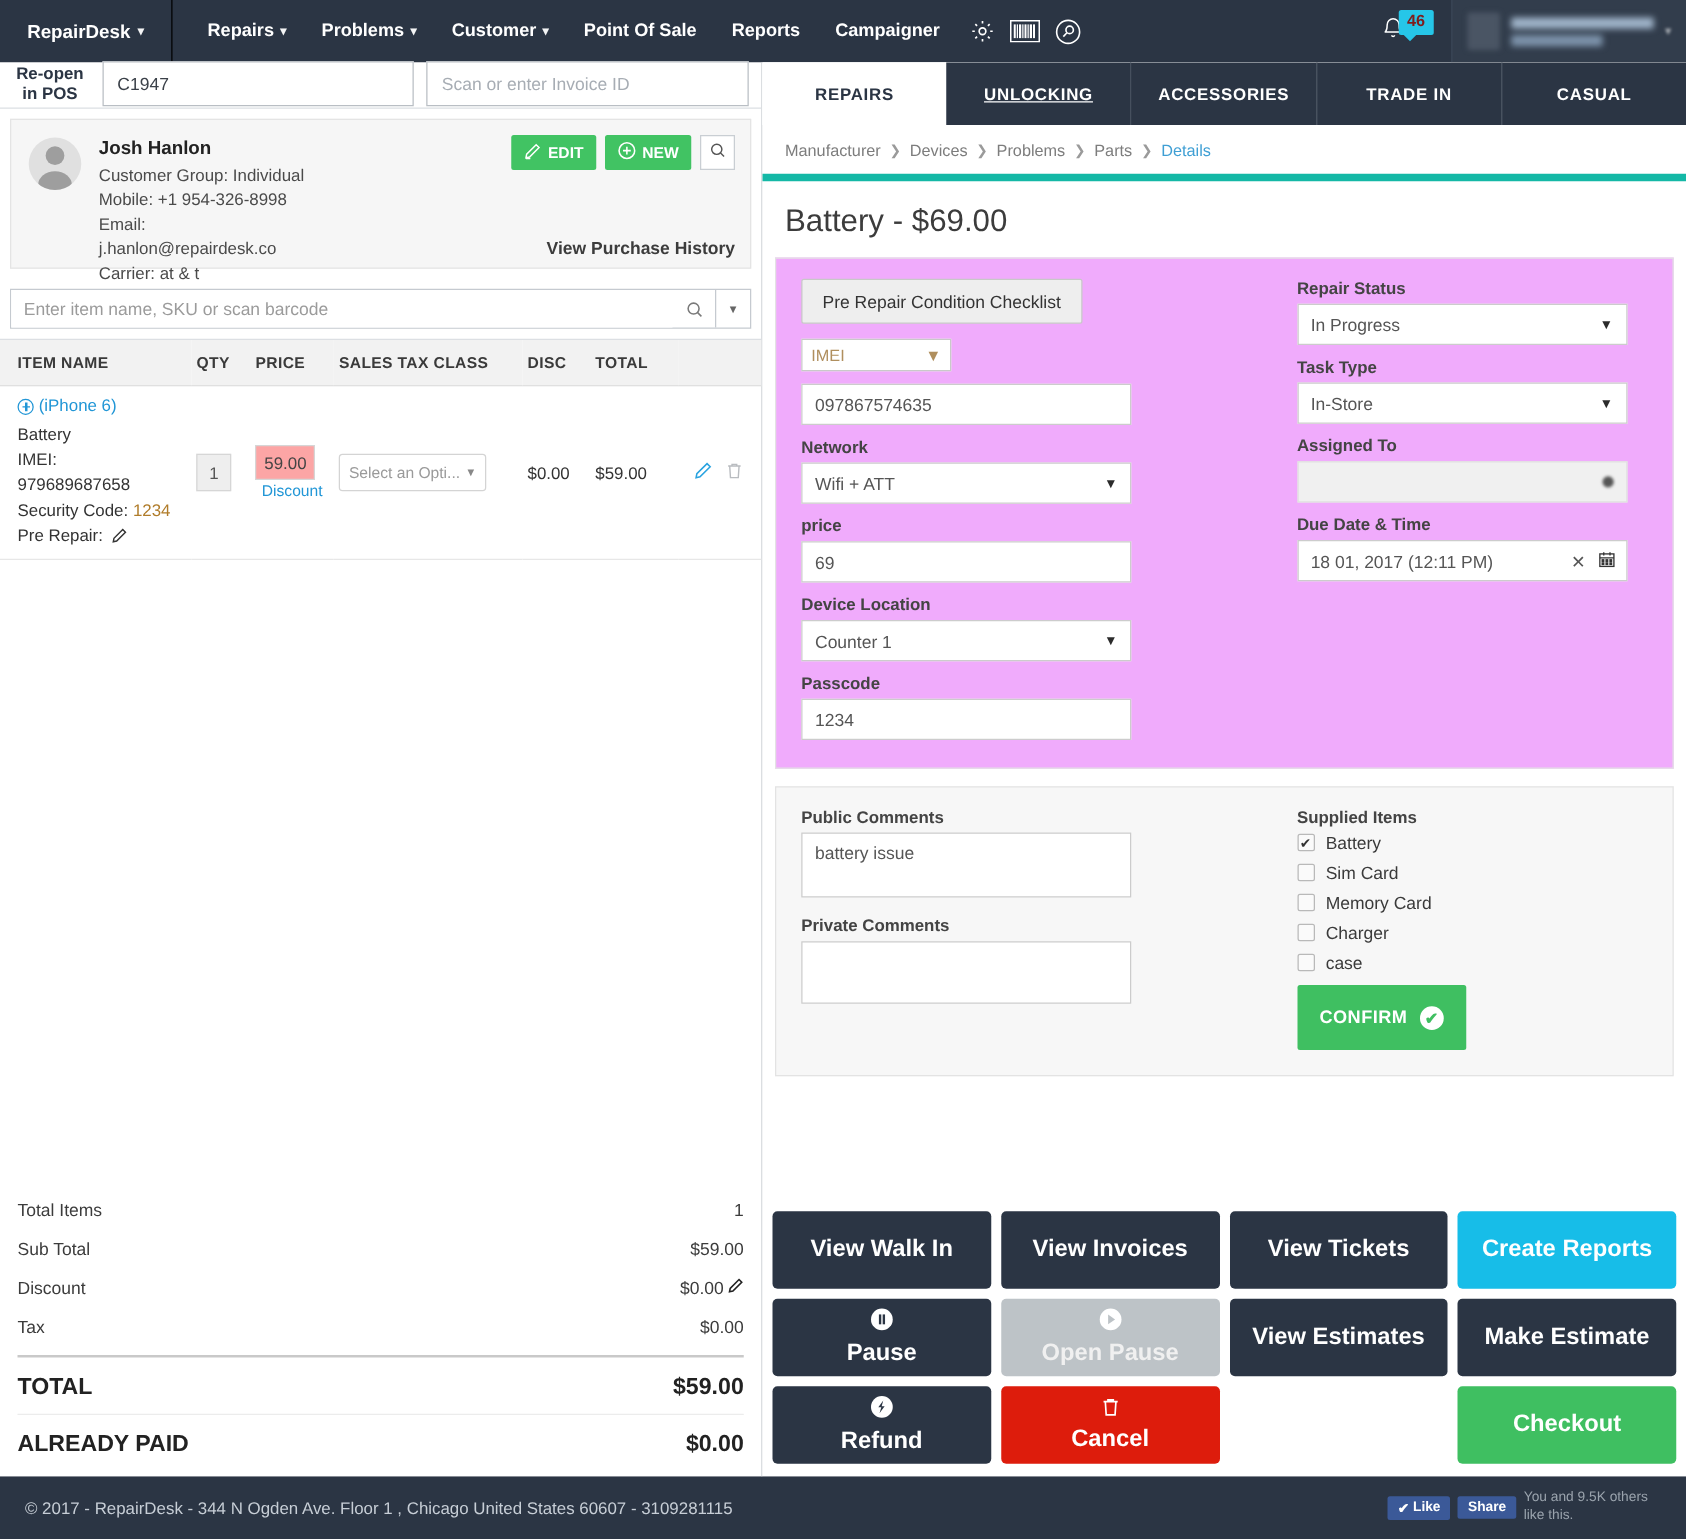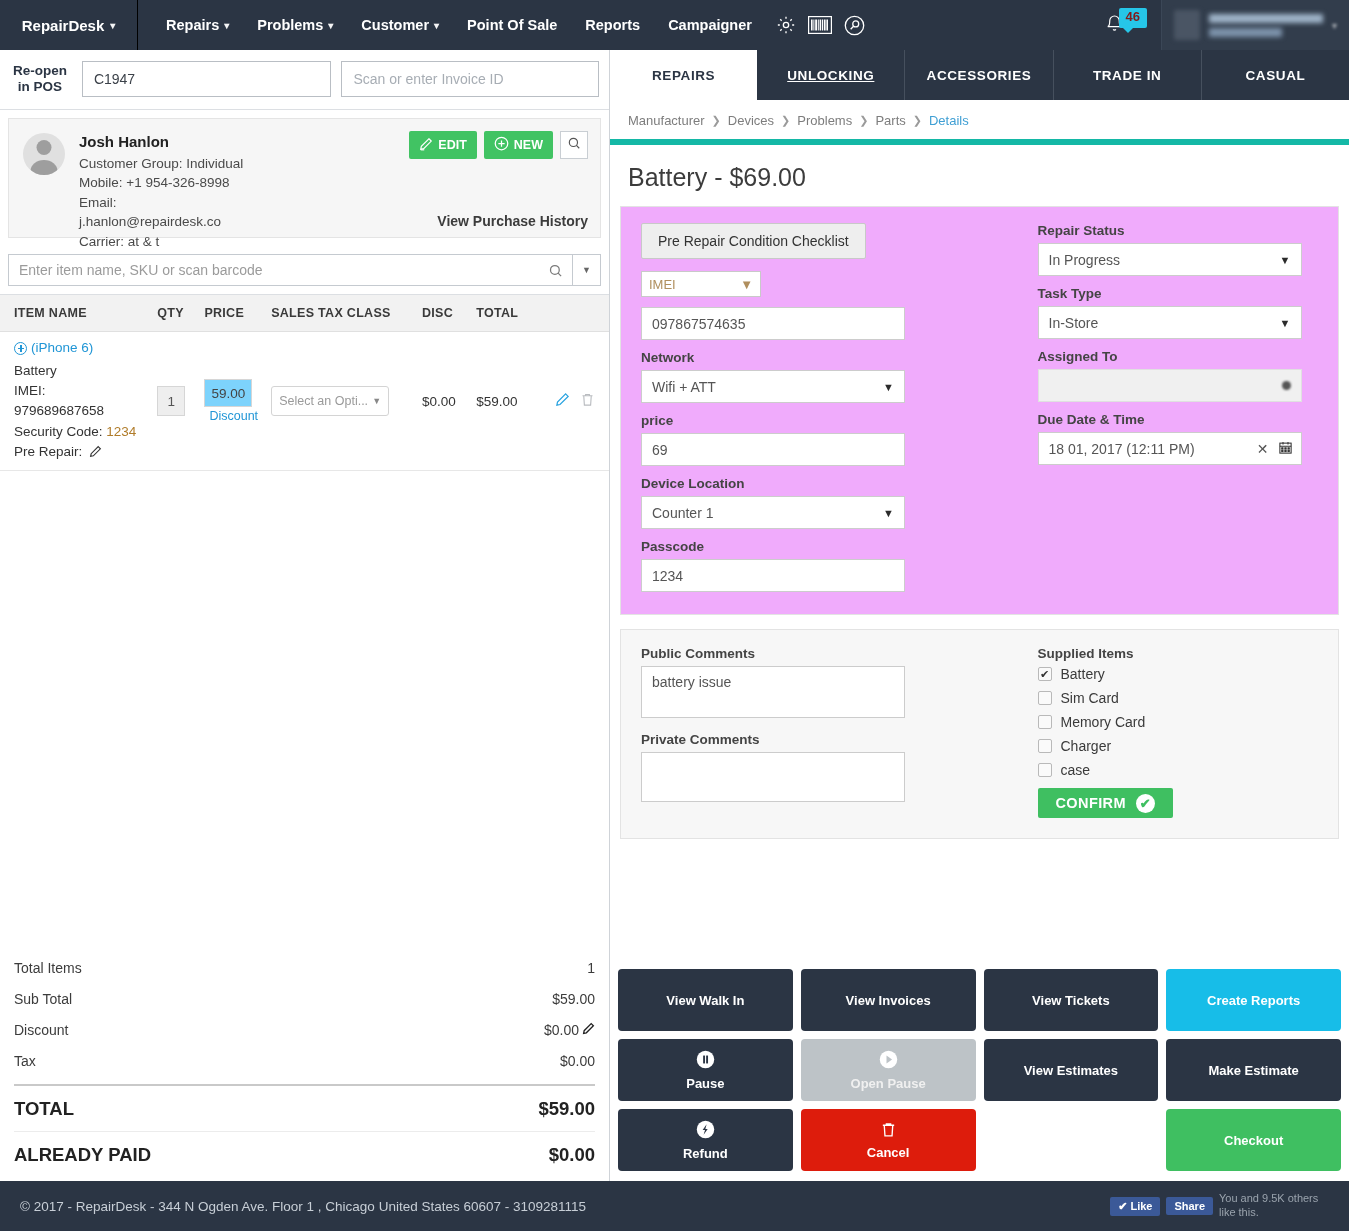--- a/index.html
+++ b/index.html
@@ -55,21 +55,21 @@
 
   
   .body-row { display: flex; height: 1131px; align-items: stretch; }
   .left {
     width: 610px; border-right: 1px solid #cfd3d8; background: #fff;
     display: flex; flex-direction: column;
   }
   .reopen {
     display: flex; align-items: center; gap: 10px;
     padding: 8px 10px 10px 8px; border-bottom: 1px solid #dcdfe3;
-    height: 60px;
+    height: 37px;
   }
   .reopen-label {
     font-size: 13.5px; font-weight: bold; color: #2b3544; line-height: 1.15;
     width: 64px; text-align: center;
   }
   .inp {
     border: 1px solid #b9bec4; background: #fff; height: 36px;
     font-size: 14px; color: #3b4149; padding: 0 11px;
     font-family: "Liberation Sans", sans-serif;
   }
@@ -152,21 +152,21 @@
   .plus-circ:before { left: 2.6px; top: 5.2px; width: 6.4px; height: 1.4px; }
   .plus-circ:after  { top: 2.6px; left: 5.2px; height: 6.4px; width: 1.4px; }
   .lbl-muted { color: #333; }
   .val-orange { color: #b07c2a; }
 
   .qtybox {
     width: 28px; height: 30px; background: #eeeeee; border: 1px solid #d6d6d6;
     display: flex; align-items: center; justify-content: center; font-size: 13.5px; color: #555;
   }
   .pricebox {
-    width: 48px; height: 28px; border: 1px solid #d6d6d6; background: #7dd3fc;
+    width: 48px; height: 28px; border: 1px solid #d6d6d6; background: #fca5a5;
     display:flex; align-items:center; justify-content:center; font-size: 13.5px; color:#444;
   }
   .disc-link { color: #2196d6; font-size: 12.5px; text-align:center; display:block; margin-top:2px; cursor:pointer;}
   .selopt {
     width: 118px; height: 30px; border: 1px solid #d4d4d4; border-radius: 3px;
     background:#fff; display:flex; align-items:center; padding: 0 7px;
     font-size: 12.5px; color: #9a9a9a; justify-content: space-between; cursor: pointer;
   }
   .pencil-ic { color: #29a3e0; cursor: pointer; }
   .trash-ic  { color: #b9bcc0; cursor: pointer; margin-left: 6px; }
@@ -252,36 +252,36 @@
   .ta-empty { height: 50px; }
   .chkrow { display: flex; align-items: center; gap: 9px; margin-bottom: 8px; }
   .chk {
     width: 14px; height: 14px; border: 1px solid #b9b9b9; background: #fafafa;
     border-radius: 2px; display:flex; align-items:center; justify-content:center;
     font-size: 11px; color: #333; cursor: pointer; flex: 0 0 14px;
   }
   .chklabel { font-size: 14px; color: #3a3a3a; }
   .btn-confirm {
     margin-top: 10px; background: #3fbf61; color: #fff; border: none;
-    height: 30px; padding: 0 18px; font-size: 14.5px; font-weight: bold;
+    height: 52px; padding: 0 18px; font-size: 14.5px; font-weight: bold;
     letter-spacing: .4px; display: flex; align-items: center; gap: 10px;
     cursor: pointer; border-radius: 2px; font-family: "Liberation Sans", sans-serif;
   }
   .cf-check {
     width: 19px; height: 19px; border-radius: 50%; background: #fff; color: #3fbf61;
     display: flex; align-items: center; justify-content: center; font-size: 13px; font-weight: bold;
   }
 
   .actions {
     margin: 0 8px; padding: 8px 0 10px; display: grid;
     grid-template-columns: repeat(4, 1fr); gap: 8px;
   }
   .abtn {
     height: 62px; background: #2b3544; color: #fff; border: none; border-radius: 4px;
-    font-size: 13px; font-weight: bold; display: flex; flex-direction: column;
+    font-size: 19px; font-weight: bold; display: flex; flex-direction: column;
     align-items: center; justify-content: center; gap: 4px; cursor: pointer;
     font-family: "Liberation Sans", sans-serif;
   }
   .abtn.cyan { background: #17bde8; }
   .abtn.grey { background: #bdc3c7; color: #f0f0f0; }
   .abtn.red  { background: #dd1c0c; }
   .abtn.green{ background: #3fbf61; }
   .abtn.empty{ background: transparent; cursor: default; }
   .abtn .ic { font-size: 18px; line-height: 1; }
 

